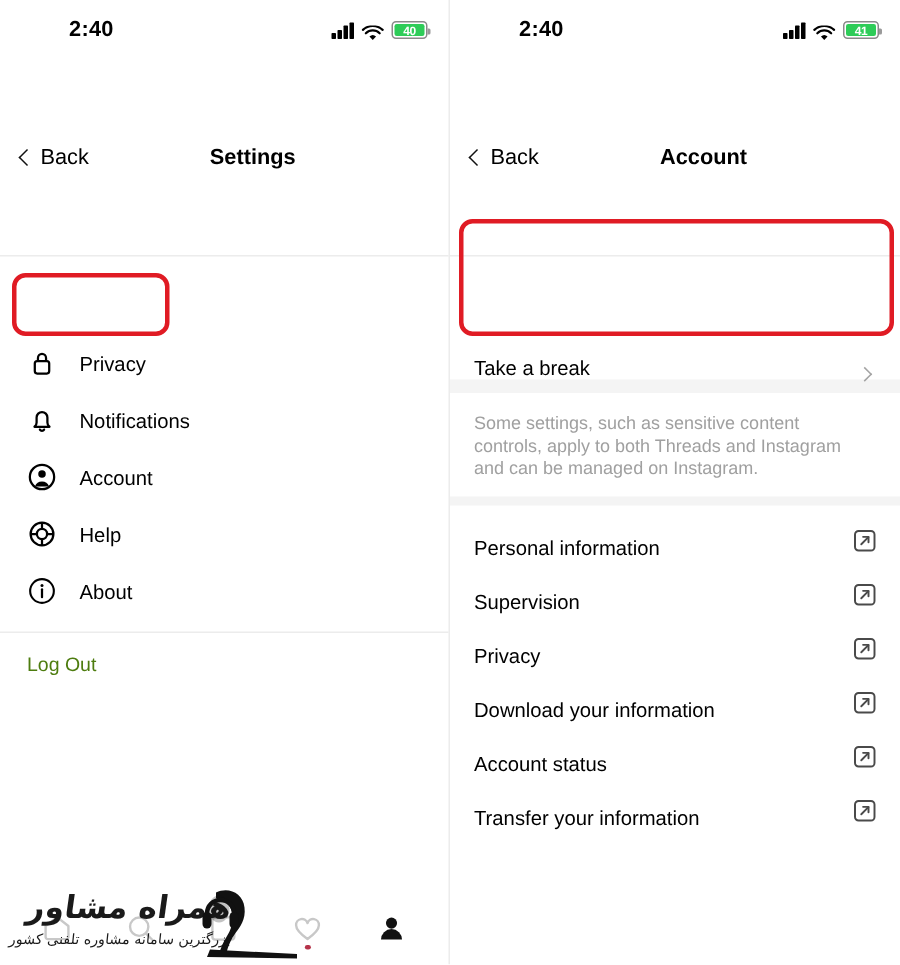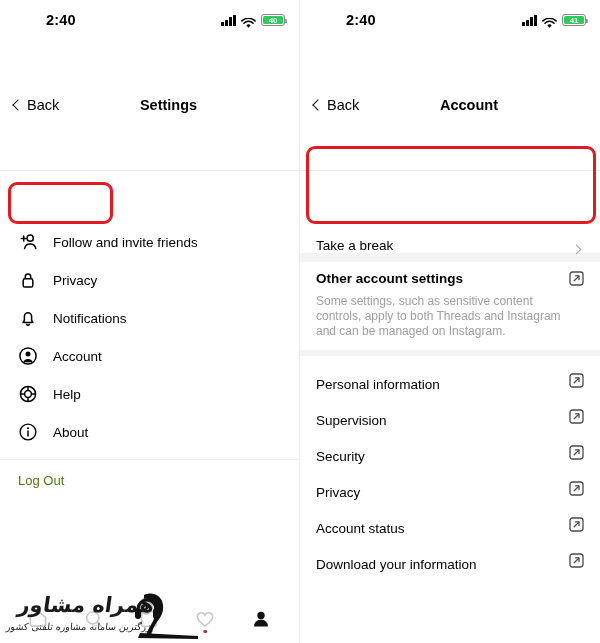--- a/index.html
+++ b/index.html
@@ -325,30 +325,20 @@
       <div class="back">
         <span class="chev-left"></span>
         <span>Back</span>
       </div>
       <div class="nav-title">Settings</div>
     </div>
     <div class="hairline"></div>
 
     <div class="settings-list">
 
-      <div class="srow">
-        <span class="ico">
-          <svg width="20" height="20" viewBox="0 0 20 20">
-            <circle cx="12.2" cy="6.2" r="3.1" stroke="#000" stroke-width="1.5" fill="none"></circle>
-            <path d="M6.6 16.6 a5.7 5.7 0 0 1 11.2 0" stroke="#000" stroke-width="1.5" fill="none" stroke-linecap="round"></path>
-            <path d="M3.2 6.6 h5 M5.7 4.1 v5" stroke="#000" stroke-width="1.5" stroke-linecap="round"></path>
-          </svg>
-        </span>
-        <span class="lbl">Follow and invite friends</span>
-      </div>
 
       <div class="srow">
         <span class="ico">
           <svg width="20" height="20" viewBox="0 0 20 20">
             <rect x="5.2" y="8.8" width="9.6" height="8.2" rx="1.6" stroke="#000" stroke-width="1.5" fill="none"></rect>
             <path d="M7.3 8.8 V6.6 a2.7 2.7 0 0 1 5.4 0 v2.2" stroke="#000" stroke-width="1.5" fill="none"></path>
           </svg>
         </span>
         <span class="lbl">Privacy</span>
       </div>
@@ -487,30 +477,20 @@
     <div class="account-list">
 
       <div class="arow">
         <span class="lbl">Take a break</span>
         <span class="chev-right"></span>
       </div>
 
       <div class="grayband"></div>
 
       <div class="other-block">
-        <div class="other-head">
-          <span class="other-title">Other account settings</span>
-          <span>
-            <svg width="15" height="15" viewBox="0 0 15 15">
-              <rect x="1" y="1" width="13" height="13" rx="2.4" stroke="#4a4a4a" stroke-width="1.3" fill="none"></rect>
-              <path d="M5.2 9.8 L9.9 5.1" stroke="#4a4a4a" stroke-width="1.3" stroke-linecap="round"></path>
-              <path d="M6.4 4.9 h3.6 v3.6" stroke="#4a4a4a" stroke-width="1.3" fill="none" stroke-linecap="round" stroke-linejoin="round"></path>
-            </svg>
-          </span>
-        </div>
         <div class="other-desc">Some settings, such as sensitive content controls, apply to both Threads and Instagram and can be managed on Instagram.</div>
       </div>
 
       <div class="grayband" style="height:6px"></div>
 
       <div class="arow">
         <span class="lbl">Personal information</span>
         <span>
           <svg width="15" height="15" viewBox="0 0 15 15">
             <rect x="1" y="1" width="13" height="13" rx="2.4" stroke="#4a4a4a" stroke-width="1.3" fill="none"></rect>
@@ -524,65 +504,65 @@
         <span class="lbl">Supervision</span>
         <span>
           <svg width="15" height="15" viewBox="0 0 15 15">
             <rect x="1" y="1" width="13" height="13" rx="2.4" stroke="#4a4a4a" stroke-width="1.3" fill="none"></rect>
             <path d="M5.2 9.8 L9.9 5.1" stroke="#4a4a4a" stroke-width="1.3" stroke-linecap="round"></path>
             <path d="M6.4 4.9 h3.6 v3.6" stroke="#4a4a4a" stroke-width="1.3" fill="none" stroke-linecap="round" stroke-linejoin="round"></path>
           </svg>
         </span>
       </div>
 
-      <div class="arow">
-        <span class="lbl">Security</span>
-        <span>
-          <svg width="15" height="15" viewBox="0 0 15 15">
-            <rect x="1" y="1" width="13" height="13" rx="2.4" stroke="#4a4a4a" stroke-width="1.3" fill="none"></rect>
-            <path d="M5.2 9.8 L9.9 5.1" stroke="#4a4a4a" stroke-width="1.3" stroke-linecap="round"></path>
-            <path d="M6.4 4.9 h3.6 v3.6" stroke="#4a4a4a" stroke-width="1.3" fill="none" stroke-linecap="round" stroke-linejoin="round"></path>
-          </svg>
-        </span>
-      </div>
 
       <div class="arow">
         <span class="lbl">Privacy</span>
         <span>
           <svg width="15" height="15" viewBox="0 0 15 15">
             <rect x="1" y="1" width="13" height="13" rx="2.4" stroke="#4a4a4a" stroke-width="1.3" fill="none"></rect>
             <path d="M5.2 9.8 L9.9 5.1" stroke="#4a4a4a" stroke-width="1.3" stroke-linecap="round"></path>
             <path d="M6.4 4.9 h3.6 v3.6" stroke="#4a4a4a" stroke-width="1.3" fill="none" stroke-linecap="round" stroke-linejoin="round"></path>
           </svg>
         </span>
       </div>
 
       <div class="arow">
+        <span class="lbl">Download your information</span>
+        <span>
+          <svg width="15" height="15" viewBox="0 0 15 15">
+            <rect x="1" y="1" width="13" height="13" rx="2.4" stroke="#4a4a4a" stroke-width="1.3" fill="none"></rect>
+            <path d="M5.2 9.8 L9.9 5.1" stroke="#4a4a4a" stroke-width="1.3" stroke-linecap="round"></path>
+            <path d="M6.4 4.9 h3.6 v3.6" stroke="#4a4a4a" stroke-width="1.3" fill="none" stroke-linecap="round" stroke-linejoin="round"></path>
+          </svg>
+        </span>
+      </div>
+
+      <div class="arow">
         <span class="lbl">Account status</span>
         <span>
           <svg width="15" height="15" viewBox="0 0 15 15">
             <rect x="1" y="1" width="13" height="13" rx="2.4" stroke="#4a4a4a" stroke-width="1.3" fill="none"></rect>
             <path d="M5.2 9.8 L9.9 5.1" stroke="#4a4a4a" stroke-width="1.3" stroke-linecap="round"></path>
             <path d="M6.4 4.9 h3.6 v3.6" stroke="#4a4a4a" stroke-width="1.3" fill="none" stroke-linecap="round" stroke-linejoin="round"></path>
           </svg>
         </span>
       </div>
 
       <div class="arow">
-        <span class="lbl">Download your information</span>
+        <span class="lbl">Transfer your information</span>
         <span>
           <svg width="15" height="15" viewBox="0 0 15 15">
             <rect x="1" y="1" width="13" height="13" rx="2.4" stroke="#4a4a4a" stroke-width="1.3" fill="none"></rect>
             <path d="M5.2 9.8 L9.9 5.1" stroke="#4a4a4a" stroke-width="1.3" stroke-linecap="round"></path>
             <path d="M6.4 4.9 h3.6 v3.6" stroke="#4a4a4a" stroke-width="1.3" fill="none" stroke-linecap="round" stroke-linejoin="round"></path>
           </svg>
         </span>
       </div>
 
-
     </div>
 
     <div class="spacer"></div>
 
     <div class="tabbar">
       <div class="tabitem">
         <svg width="22" height="22" viewBox="0 0 22 22">
           <path d="M3.4 9.3 L11 3.4 l7.6 5.9 v7.3 a1.5 1.5 0 0 1 -1.5 1.5 H4.9 a1.5 1.5 0 0 1 -1.5 -1.5 Z" stroke="#c8c8c8" stroke-width="1.6" fill="none" stroke-linejoin="round"></path>
         </svg>
       </div>

